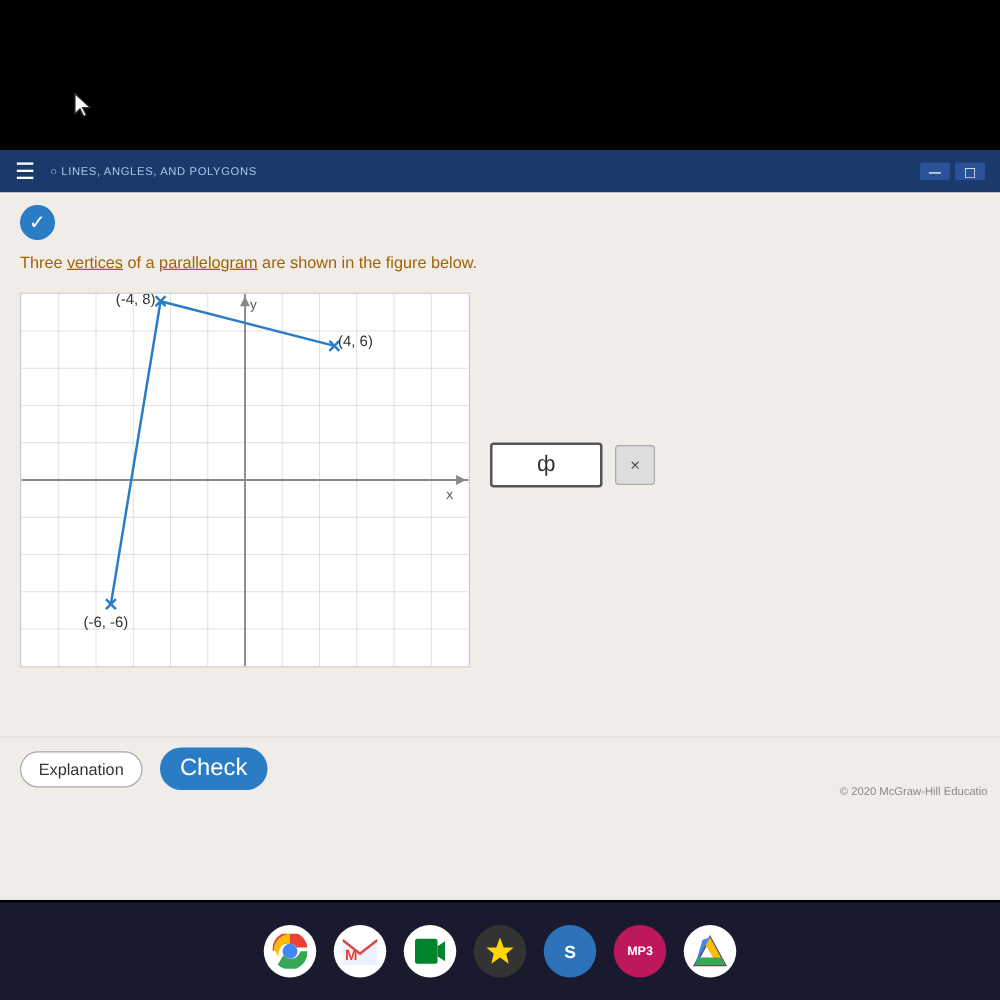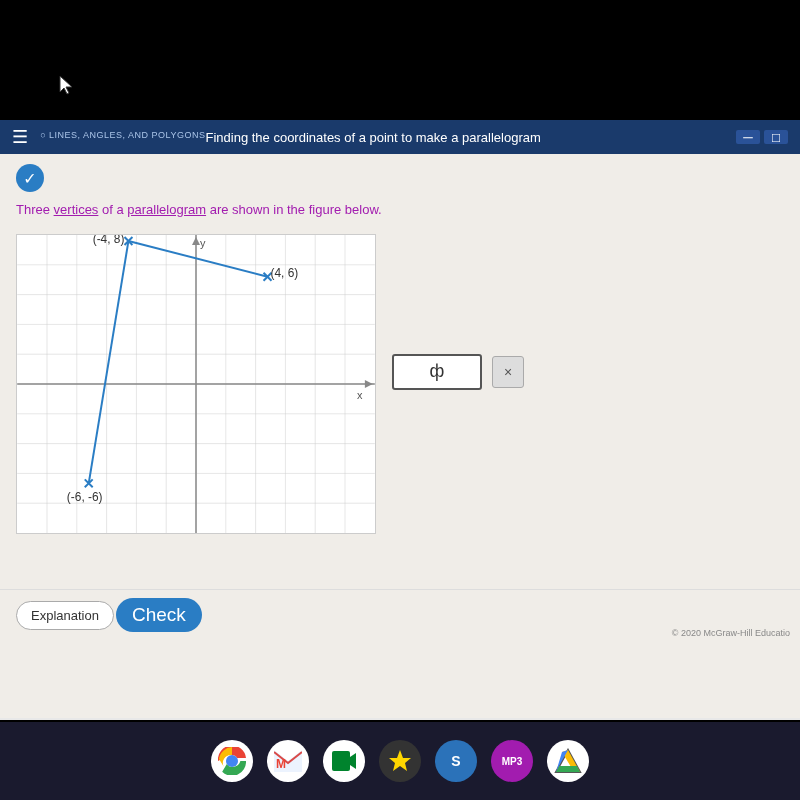--- a/index.html
+++ b/index.html
@@ -87,21 +87,21 @@
       height: 28px;
       display: flex;
       align-items: center;
       justify-content: center;
       font-size: 16px;
       margin-bottom: 8px;
     }
 
     .problem-text {
       font-size: 13px;
-      color: #a21caf;
+      color: #a16207;
       margin-bottom: 14px;
       line-height: 1.5;
     }
 
     .underline {
       text-decoration: underline;
     }
 
     .main-content {
       display: flex;
@@ -159,21 +159,21 @@
 
     .bottom-bar {
       position: absolute;
       bottom: 80px;
       left: 0;
       right: 0;
       background: #f0ede8;
       padding: 8px 16px;
       display: flex;
       align-items: center;
-      gap: 2px;
+      gap: 14px;
       border-top: 1px solid #ddd;
     }
 
     .explanation-btn {
       background: white;
       border: 1px solid #aaa;
       border-radius: 20px;
       padding: 6px 14px;
       font-size: 13px;
       cursor: pointer;
@@ -221,34 +221,33 @@
       justify-content: center;
       font-size: 20px;
       cursor: pointer;
     }
 
     .taskbar-icon.chrome { background: white; }
     .taskbar-icon.gmail { background: white; }
     .taskbar-icon.meet { background: white; }
     .taskbar-icon.star { background: #333; }
     .taskbar-icon.schoology { background: #2b72b9; color: white; font-weight: bold; font-size: 14px; }
-    .taskbar-icon.mp3 { background: #a21caf; color: white; font-size: 10px; font-weight: bold; }
+    .taskbar-icon.mp3 { background: #be185d; color: white; font-size: 10px; font-weight: bold; }
     .taskbar-icon.drive { background: white; }
   </style>
 </head>
 <body>
 
 <div class="screen">
 
   <div class="header-bar">
     <div class="header-left">
       <span class="menu-icon">☰</span>
       <div class="header-title-area">
         <span class="header-subtitle">○ LINES, ANGLES, AND POLYGONS</span>
-        <span class="header-title">Finding the coordinates of a point to make a parallelogram</span>
       </div>
     </div>
     <div class="header-right">
       <button class="header-btn">─</button>
       <button class="header-btn">□</button>
     </div>
   </div>
 
   <div class="content-area">
     <div class="check-badge">✓</div>

